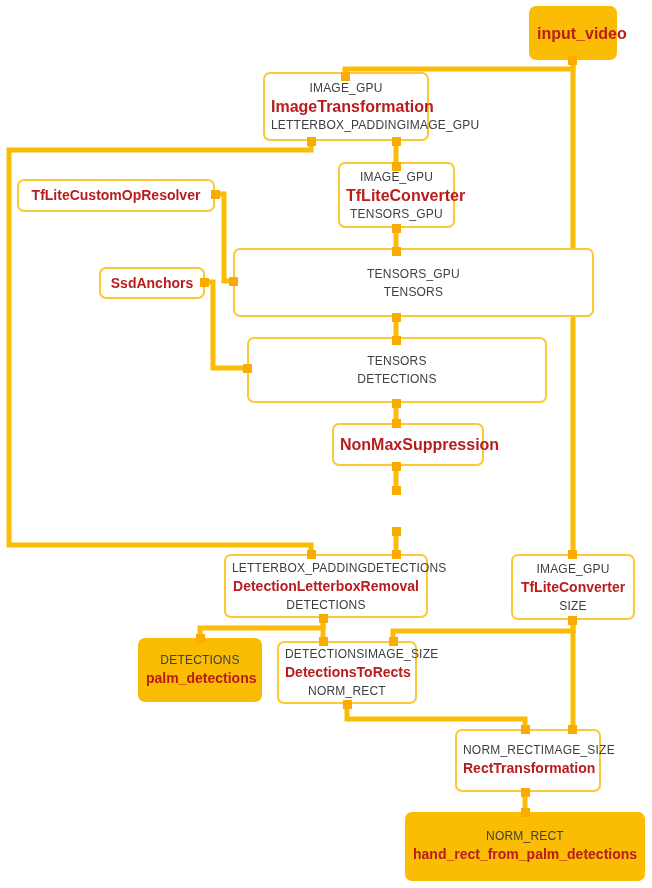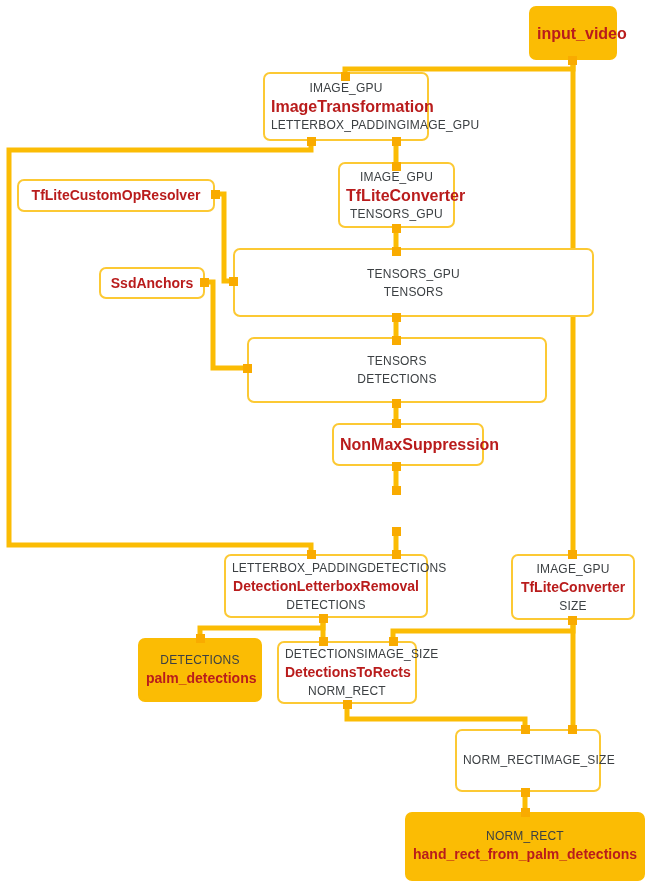--- a/index.html
+++ b/index.html
@@ -249,20 +249,21 @@
   </div>
   <div class="conn" style="left:319px; top:637px;"></div>
   <div class="conn" style="left:389px; top:637px;"></div>
   <div class="conn" style="left:343px; top:700px;"></div>
 
   <div class="node" style="left:455px; top:729px; width:146px; height:63px;">
     <div class="ports top" style="justify-content:space-between; padding:0 6px;">
       <span class="port-label">NORM_RECT</span>
       <span class="port-label">IMAGE_SIZE</span>
     </div>
+    <div class="node-title sm">RectTransformation</div>
   </div>
   <div class="conn" style="left:521px; top:725px;"></div>
   <div class="conn" style="left:568px; top:725px;"></div>
   <div class="conn" style="left:521px; top:788px;"></div>
 
   <div class="node filled" style="left:405px; top:812px; width:240px; height:69px;">
     <div class="ports top">
       <span class="port-label">NORM_RECT</span>
     </div>
     <div class="node-title sm">hand_rect_from_palm_detections</div>

